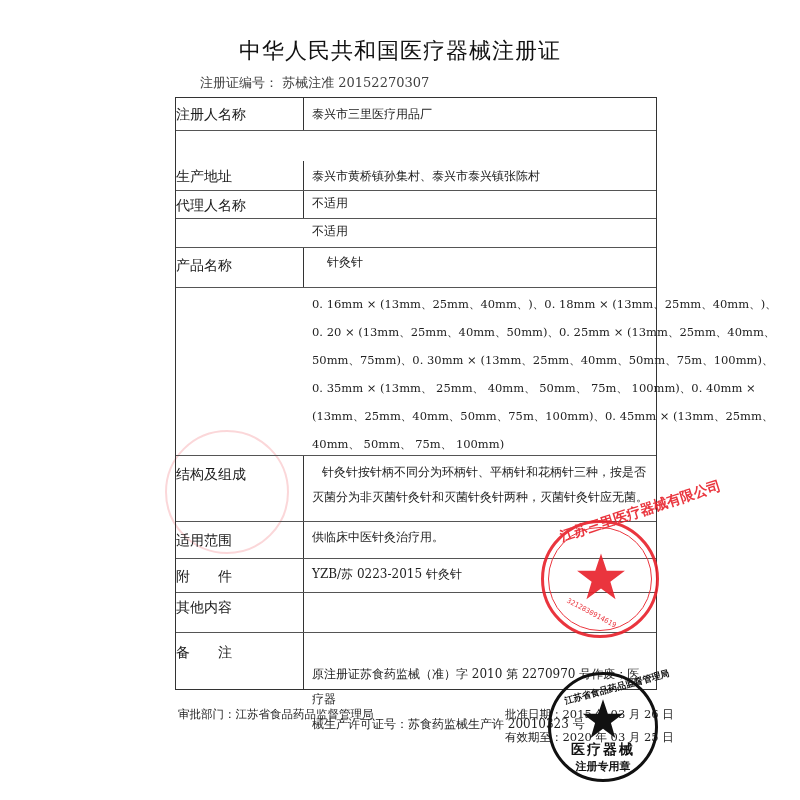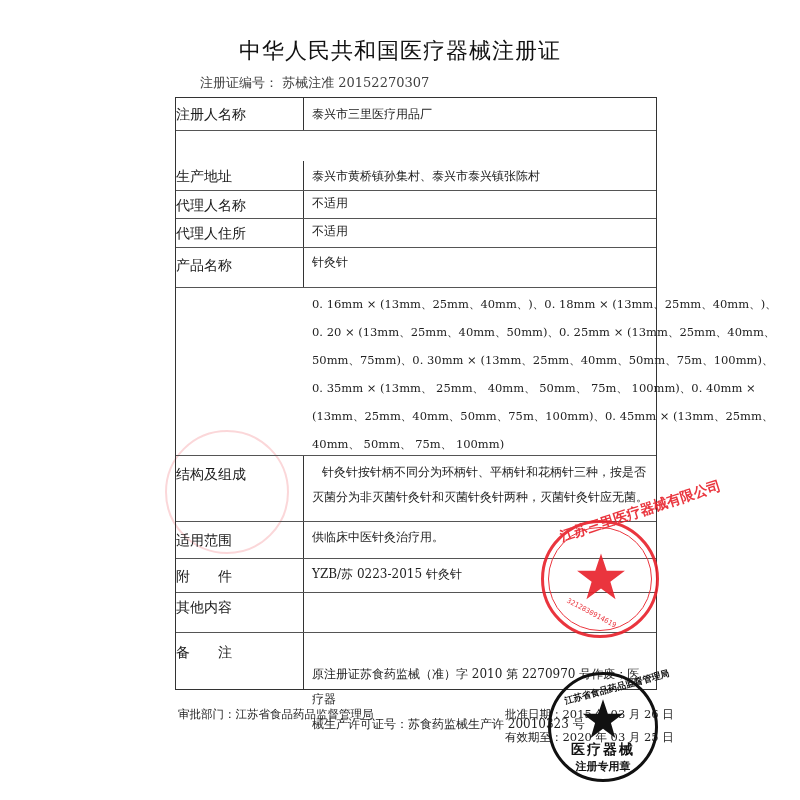--- a/index.html
+++ b/index.html
@@ -96,27 +96,26 @@
     <div class="lcell" style="line-height:30px;">生产地址</div>
     <div class="rcell" style="line-height:30px;">泰兴市黄桥镇孙集村、泰兴市泰兴镇张陈村</div>
   </div>
 
   <div class="row" style="top:93px;height:28px;">
     <div class="lcell" style="line-height:28px;">代理人名称</div>
     <div class="rcell" style="line-height:24px;">不适用</div>
   </div>
 
   <div class="row" style="top:121px;height:29px;">
-    <div class="lcell" style="line-height:29px;">代理人住所</div>
     <div class="rcell" style="line-height:24px;">不适用</div>
   </div>
 
   <div class="row" style="top:150px;height:40px;">
     <div class="lcell" style="line-height:34px;">产品名称</div>
-    <div class="rcell" style="line-height:28px;">针灸针</div>
+    <div class="rcell" style="line-height:28px;margin-left:15px;">针灸针</div>
   </div>
 
   <div class="row" style="top:190px;height:168px;">
     <div class="rcell" style="padding-top:2px;">
       <span class="spec-line">0. 16mm × (13mm、25mm、40mm、)、0. 18mm × (13mm、25mm、40mm、)、</span>
       <span class="spec-line">0. 20 × (13mm、25mm、40mm、50mm)、0. 25mm × (13mm、25mm、40mm、</span>
       <span class="spec-line">50mm、75mm)、0. 30mm × (13mm、25mm、40mm、50mm、75m、100mm)、</span>
       <span class="spec-line">0. 35mm × (13mm、 25mm、 40mm、 50mm、 75m、 100mm)、0. 40mm ×</span>
       <span class="spec-line">(13mm、25mm、40mm、50mm、75m、100mm)、0. 45mm × (13mm、25mm、</span>
       <span class="spec-line">40mm、 50mm、 75m、 100mm)</span>

